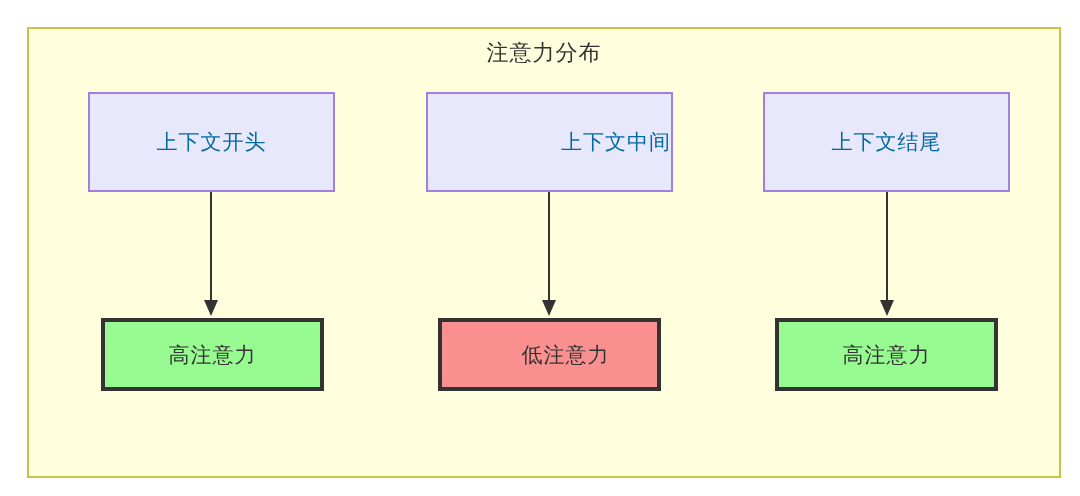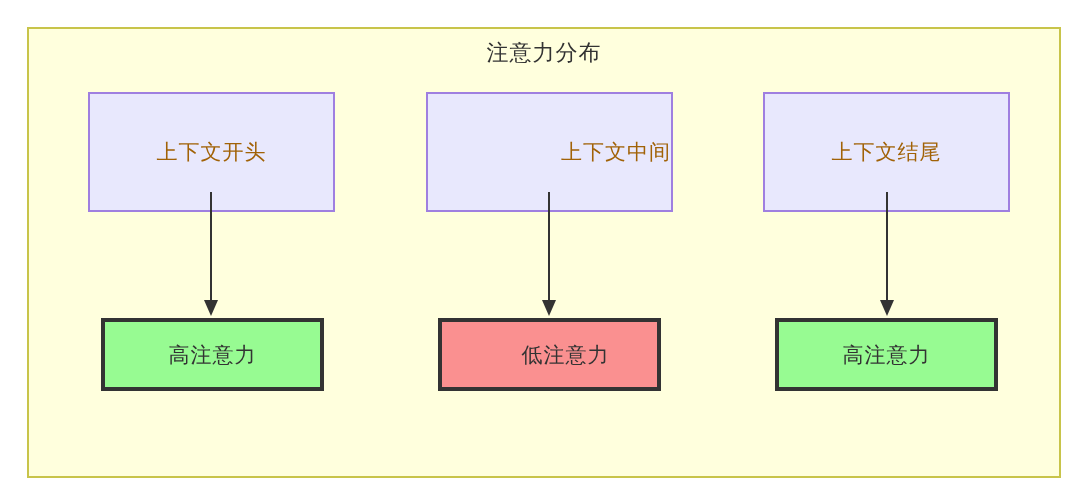--- a/index.html
+++ b/index.html
@@ -43,29 +43,29 @@
     line-height: 26px;
     color: #333333;
     letter-spacing: 1px;
     white-space: nowrap;
   }
 
   
   .node-top {
     position: absolute;
     width: 247px;
-    height: 120px;
+    height: 100px;
     background: #e8e8fd;
     border: 2px solid #9f7fe0;
     box-sizing: border-box;
     display: flex;
     align-items: center;
     justify-content: center;
     font-size: 21px;
-    color: #a16207;
+    color: #0369a1;
     letter-spacing: 1px;
     white-space: nowrap;
   }
   .top-1 { left: 88px;  top: 92px; }
   .top-2 { left: 426px; top: 92px; justify-content: flex-end; }
   .top-3 { left: 763px; top: 92px; }
 
   
   .node-bottom {
     position: absolute;

